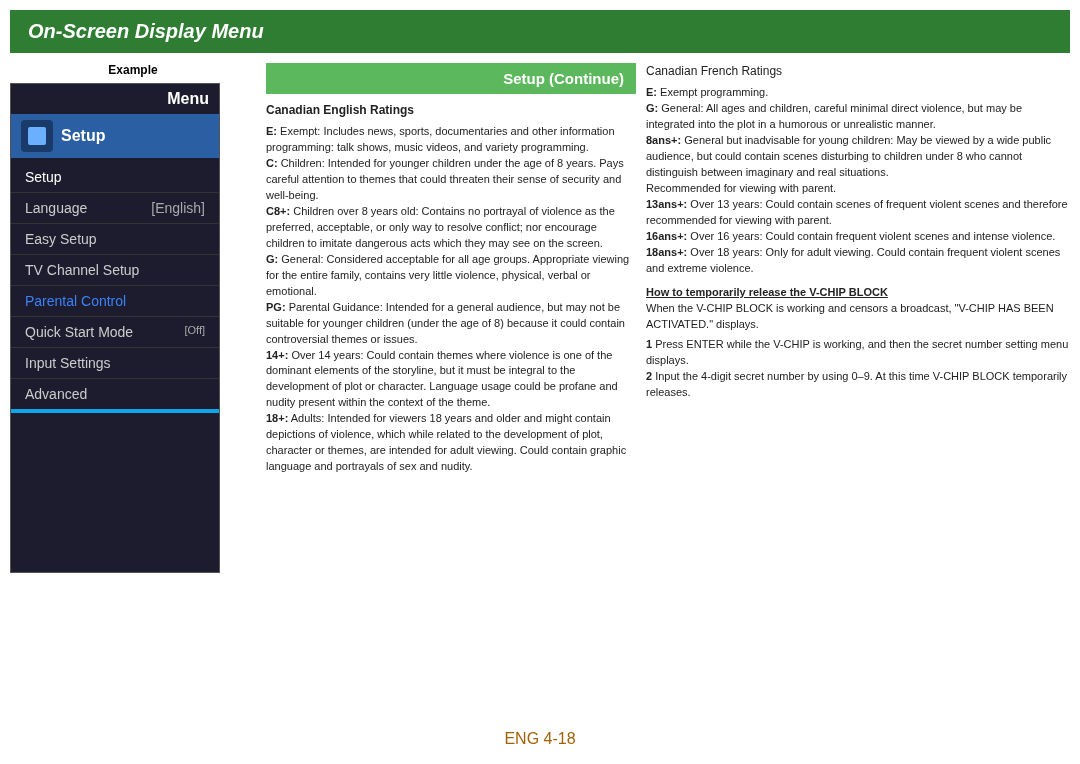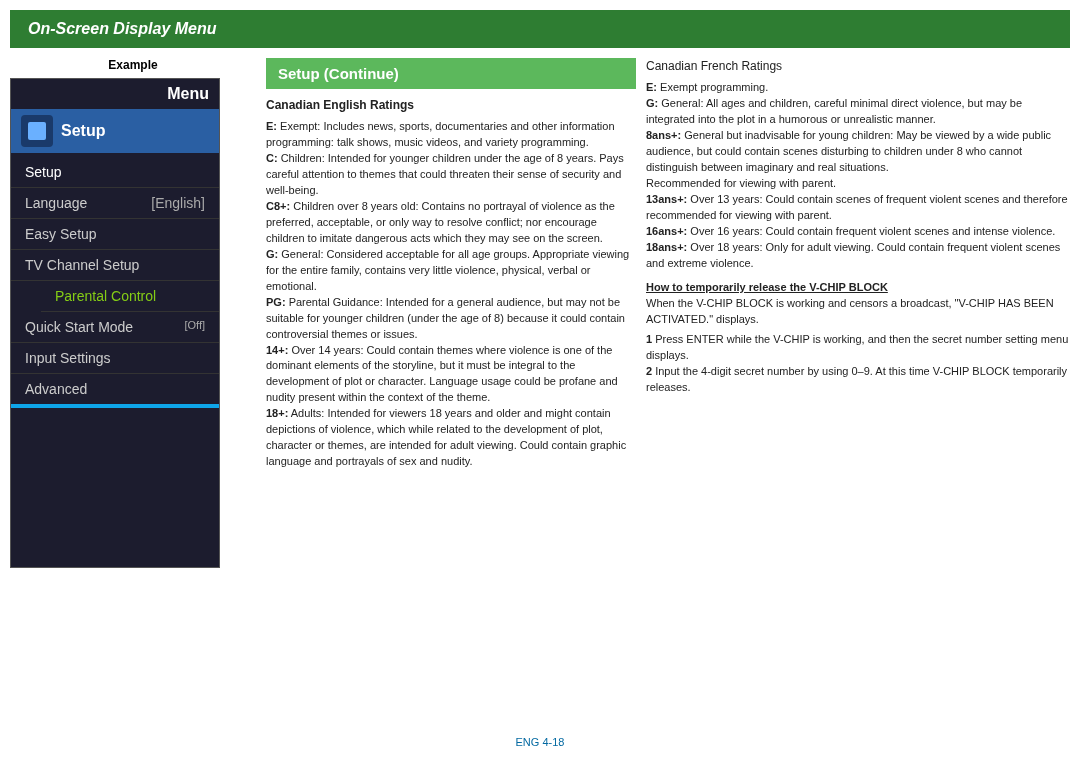--- a/index.html
+++ b/index.html
@@ -8,21 +8,21 @@
       height: 764px;
       font-family: Arial, sans-serif;
       background: #fff;
       overflow: hidden;
     }
   </style>
 </head>
 <body>
 
 <div style="background:#2e7d32; margin:10px 10px 0 10px; padding:10px 18px;">
-  <span style="color:#fff; font-size:16px; font-weight:bold; font-style:italic;">On-Screen Display Menu</span>
+  <span style="color:#fff; font-size:20px; font-weight:bold; font-style:italic;">On-Screen Display Menu</span>
 </div>
 
 <div style="display:flex; padding:10px; gap:10px;">
 
   <div style="width:246px; flex-shrink:0;">
     <div style="text-align:center; font-size:12px; font-weight:bold; margin-bottom:6px;">Example</div>
     <div style="background:#1c1c2e; border:1px solid #555; width:210px; height:490px; overflow:hidden;">
 
       <div style="display:flex; justify-content:flex-end; align-items:center; padding:6px 10px;">
         <span style="color:#fff; font-size:16px; font-weight:bold;">Menu</span>
@@ -41,38 +41,38 @@
       <div style="color:#ccc;font-size:14px;padding:7px 14px;border-bottom:1px solid #333;">
         <span>Language</span>
         <span style="float:right;font-size:14px;color:#aaa;">[English]</span>
       </div>
       <div style="color:#ccc;font-size:14px;padding:7px 14px;border-bottom:1px solid #333;">
         <span>Easy Setup</span>
       </div>
       <div style="color:#ccc;font-size:14px;padding:7px 14px;border-bottom:1px solid #333;">
         <span>TV Channel Setup</span>
       </div>
-      <div style="color:#84cc16;font-size:14px;padding:7px 14px;border-bottom:1px solid #333;margin-left:30px;">
+      <div style="color:#3b82f6;font-size:14px;padding:7px 14px;border-bottom:1px solid #333;">
         <span>Parental Control</span>
       </div>
       <div style="color:#ccc;font-size:14px;padding:7px 14px;border-bottom:1px solid #333;">
         <span>Quick Start Mode</span>
         <span style="float:right;font-size:11px;color:#aaa;">[Off]</span>
       </div>
       <div style="color:#ccc;font-size:14px;padding:7px 14px;border-bottom:1px solid #333;">
         <span>Input Settings</span>
       </div>
       <div style="color:#ccc;font-size:14px;padding:7px 14px;border-bottom:4px solid #0ea5e9;">
         <span>Advanced</span>
       </div>
     </div>
   </div>
 
   <div style="width:370px; flex-shrink:0;">
-    <div style="background:#5cb85c;padding:7px 12px;font-size:15px;font-weight:bold;color:#fff;margin-bottom:8px;">Setup (Continue)</div>
+    <div style="background:#5cb85c;padding:7px 12px;font-size:15px;font-weight:bold;color:#fff;margin-bottom:8px;text-align:right;">Setup (Continue)</div>
     <div style="font-size:11px;line-height:1.45;color:#222;">
       <div style="font-weight:bold;margin-bottom:5px;font-size:12px;">Canadian English Ratings</div>
 
       <p>
         <span style="font-weight:bold;">E:</span>
         <span>Exempt: Includes news, sports, documentaries and other information programming: talk shows, music videos, and variety programming.</span>
       </p>
 
       <p>
         <span style="font-weight:bold;">C:</span>
@@ -150,15 +150,15 @@
       <span>Press ENTER while the V-CHIP is working, and then the secret number setting menu displays.</span>
     </p>
     <p>
       <span style="font-weight:bold;">2</span>
       <span>Input the 4-digit secret number by using 0–9. At this time V-CHIP BLOCK temporarily releases.</span>
     </p>
   </div>
 
 </div>
 
-<div style="text-align:center;font-size:11px;color:#0369a1;padding:8px 0;position:absolute;bottom:8px;width:100%;">
+<div style="text-align:center;font-size:16px;color:#a16207;padding:8px 0;position:absolute;bottom:8px;width:100%;">
   <span>ENG 4-18</span>
 </div>
 
 </body></html>

